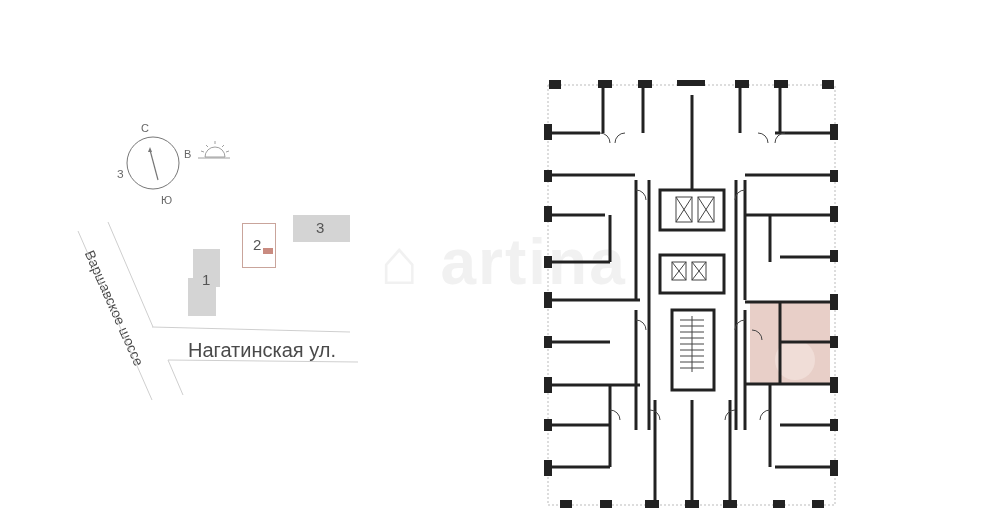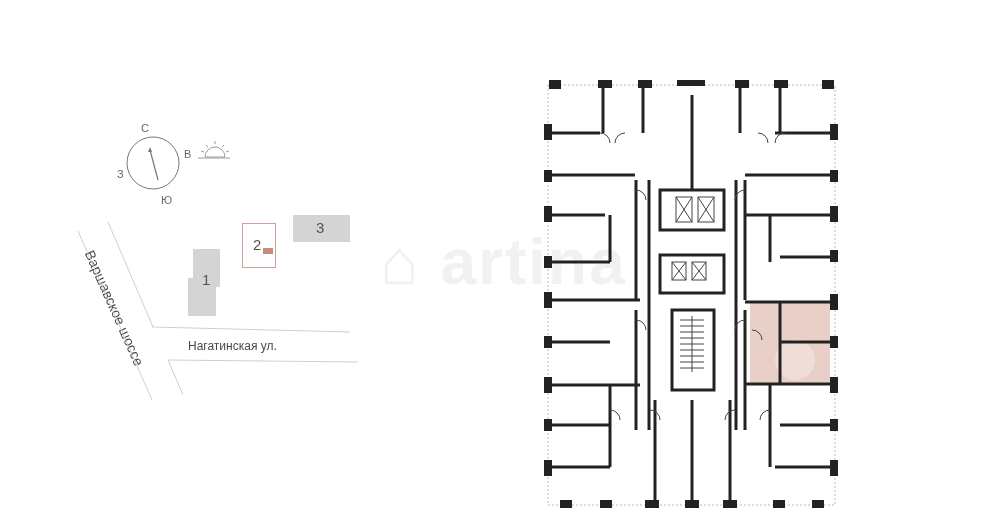--- a/index.html
+++ b/index.html
@@ -1,21 +1,21 @@
 <!DOCTYPE html>
 <html><head>
 <meta charset="utf-8">
 <style>
   html, body { margin: 0; padding: 0; }
   body {
     width: 1000px; height: 525px; background: #ffffff; position: relative; overflow: hidden;
     font-family: "Liberation Sans", sans-serif; color: #555;
   }
   .compass-letter { position: absolute; font-size: 11px; color: #666; }
-  .street-label { position: absolute; font-size: 12px; color: #4a4a4a; white-space: nowrap; }
+  .street-label { position: absolute; font-size: 20px; color: #4a4a4a; white-space: nowrap; }
   .bld { position: absolute; background: #d4d4d4; }
   .bld-num { position: absolute; font-size: 15px; color: #555; }
   .watermark {
     position: absolute; font-size: 64px; font-weight: bold; color: rgba(200,200,200,0.25);
     letter-spacing: 2px; white-space: nowrap;
   }
   svg { position: absolute; left: 0; top: 0; }
 </style>
 </head>
 <body>

